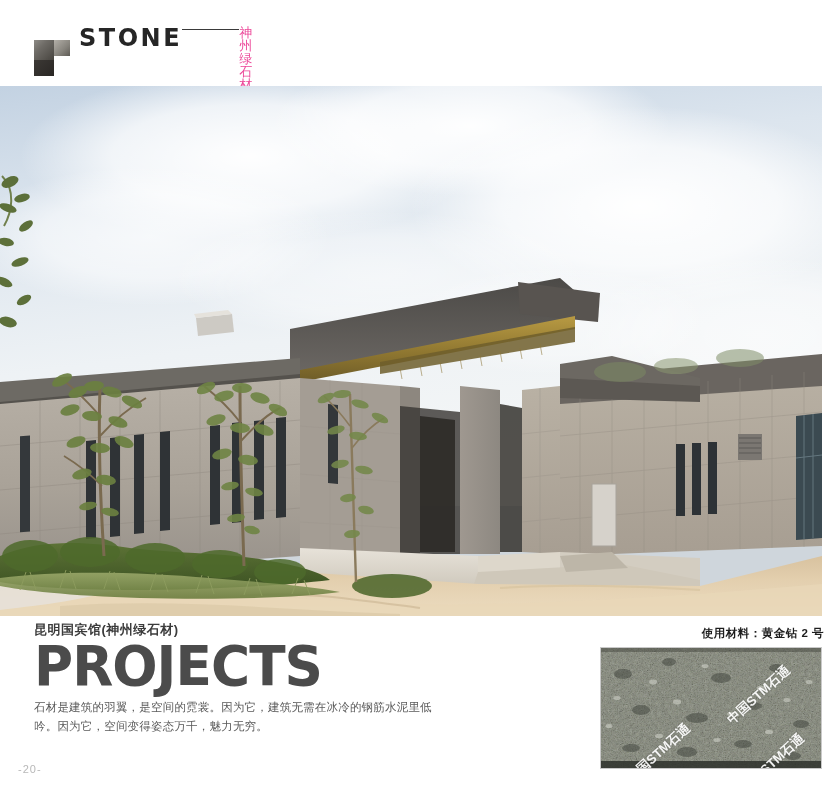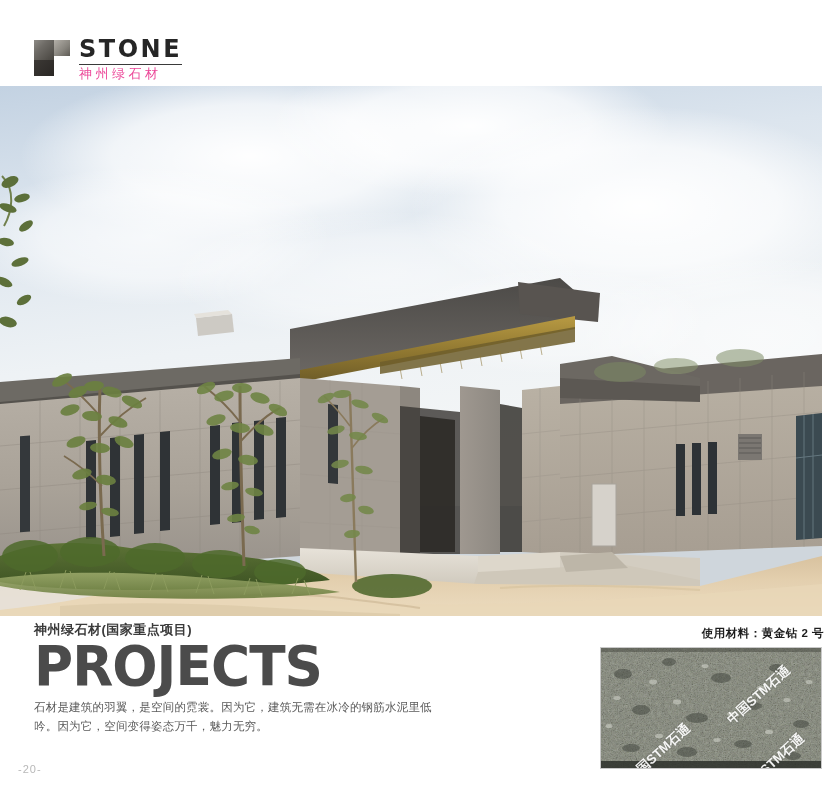--- a/index.html
+++ b/index.html
@@ -52,21 +52,21 @@
   .brand-mark .sq-bl {
     left: 0; top: 20px; width: 20px; height: 16px;
     background: linear-gradient(135deg,#3c3935 0%,#2a2724 100%);
   }
   .brand-mark .sq-br {
     left: 20px; top: 16px; width: 16px; height: 20px;
     background: #ffffff;
   }
   .brand-text {
     display: flex;
-    flex-direction: column;
+    flex-direction: row;
     justify-content: center;
   }
   .brand-en {
     font-family: "DejaVu Sans", "Liberation Sans", sans-serif;
     font-size: 24px;
     font-weight: 700;
     letter-spacing: 2.5px;
     color: #262626;
     line-height: 1;
   }
@@ -516,21 +516,21 @@
           <ellipse cx="676" cy="280" rx="22" ry="8" fill="#8a9670"></ellipse>
           <ellipse cx="740" cy="272" rx="24" ry="9" fill="#808e68"></ellipse>
         </g>
 
         <rect x="0" y="0" width="822" height="530" fill="none"></rect>
       </g>
     </svg>
   </div>
 
   <div class="project-caption">
-    <div class="project-subtitle">神州绿石材(国家重点项目)</div>
+    <div class="project-subtitle">昆明国宾馆(神州绿石材)</div>
     <div class="project-title">PROJECTS</div>
     <p class="project-desc">石材是建筑的羽翼，是空间的霓裳。因为它，建筑无需在冰冷的钢筋水泥里低吟。因为它，空间变得姿态万千，魅力无穷。</p>
   </div>
 
   <div class="page-number">-20-</div>
 
   <div class="material-block">
     <div class="material-label">使用材料：黄金钻 2 号</div>
     <div class="material-swatch">
       <svg width="220" height="120" viewBox="0 0 220 120" xmlns="http://www.w3.org/2000/svg">

